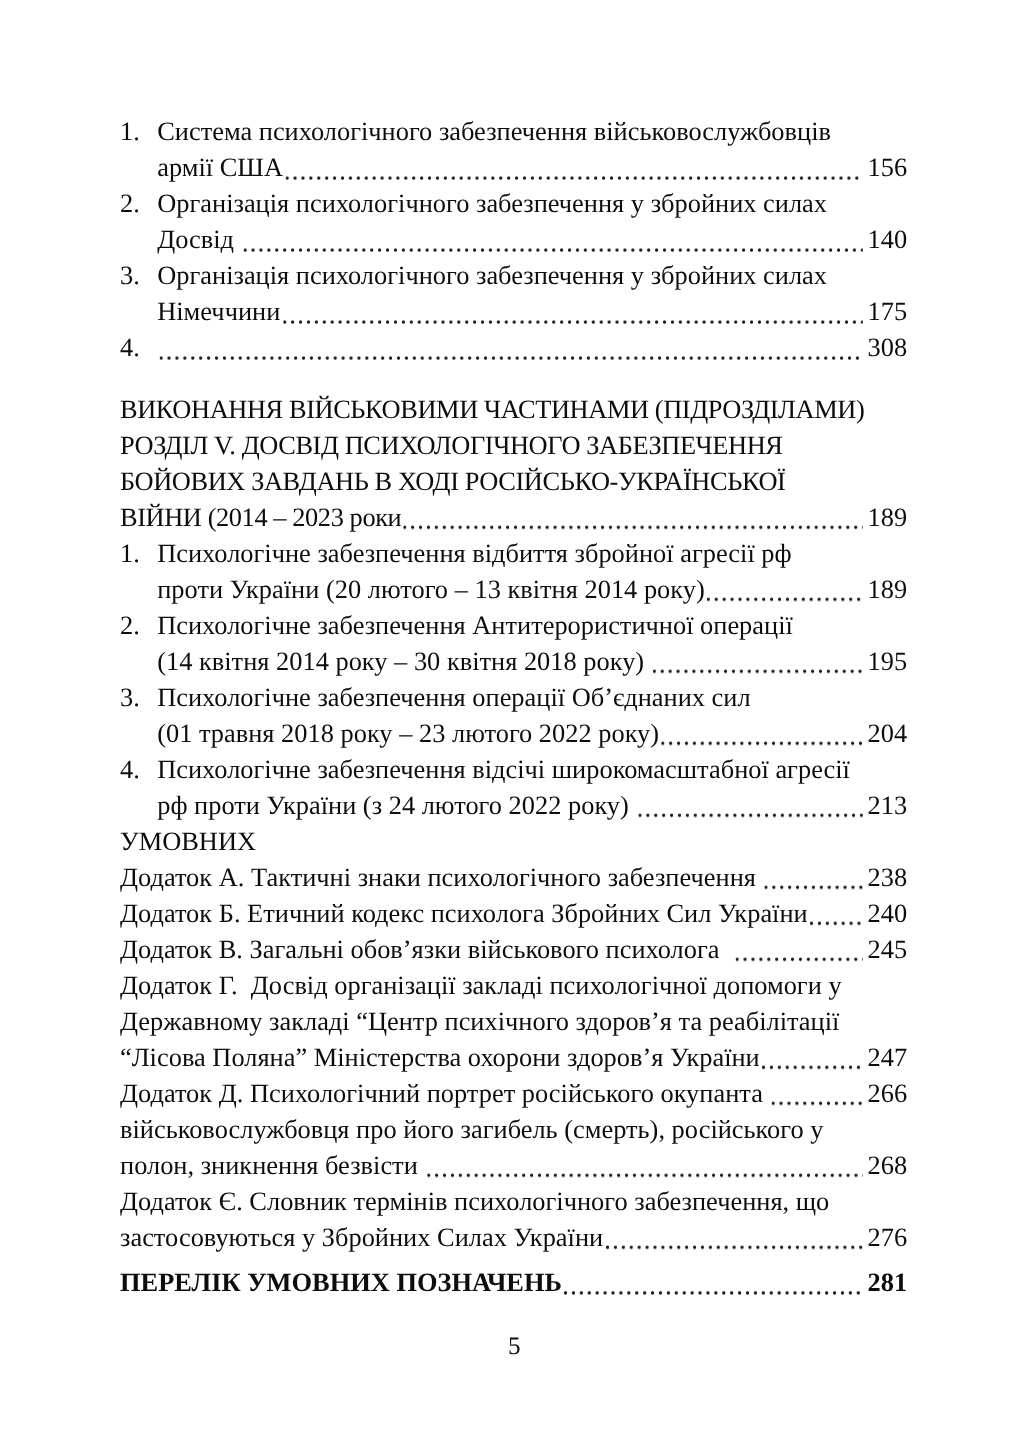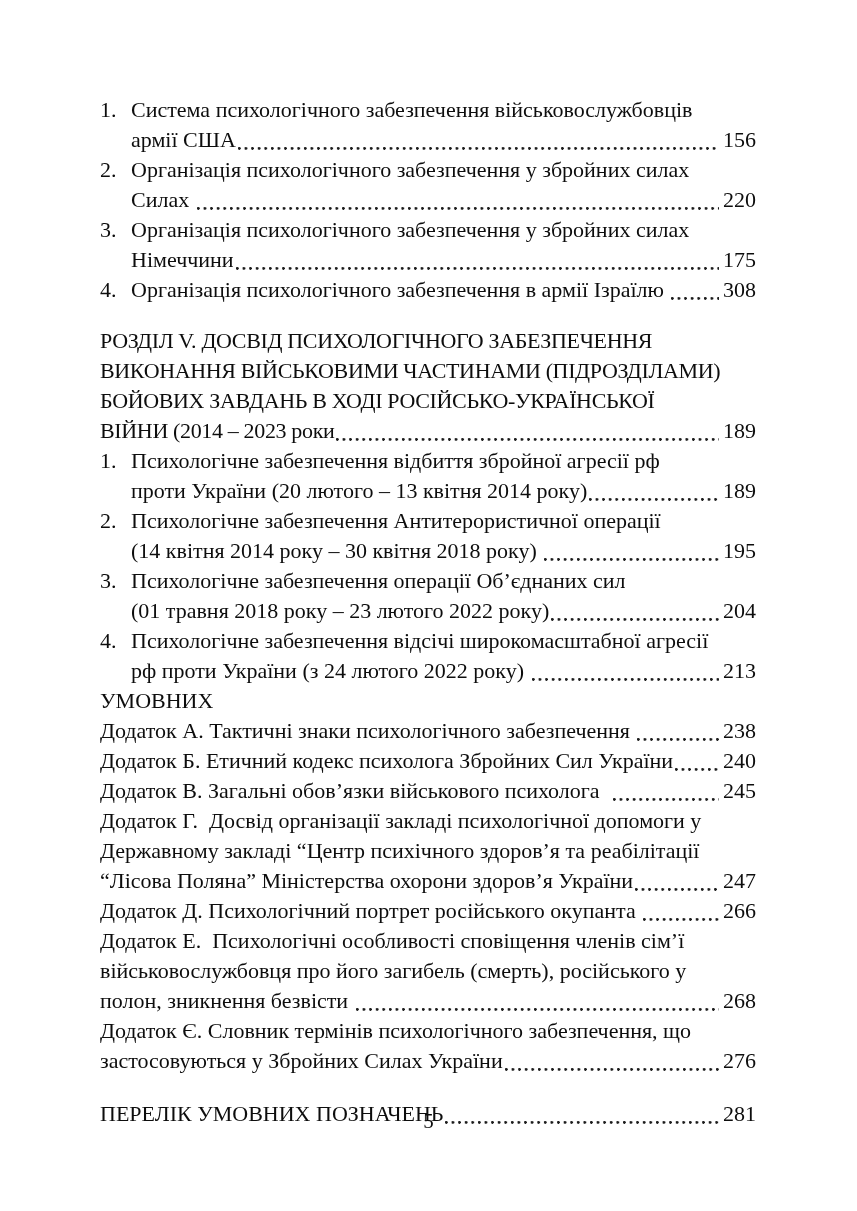--- a/index.html
+++ b/index.html
@@ -20,21 +20,21 @@
     position: absolute;
     left: 100px;
     top: 95px;
     width: 656px;
     font-size: 22px;
     line-height: 30px;
   }
   .sec { margin: 0; }
   
   .sec[data-name="chapter-v-heading"] { margin-top: 21px; }
-  .sec[data-name="abbreviations"]     { margin-top: 23px; }
+  .sec[data-name="abbreviations"]     { margin-top: 8px; font-weight: bold; }
 
   .row {
     display: flex;
     white-space: pre;        
     align-items: stretch;
   }
   .row .num {
     flex: 0 0 31px;
   }
   .row.cont { padding-left: 31px; }
@@ -64,28 +64,28 @@
 </style>
 </head>
 <body>
 
 <div class="page" data-name="document-page">
   <div class="toc" id="toc-root" data-name="table-of-contents">
       <div class="sec" data-name="chapter-iv-list">
         <div class="row item" data-name="toc-line"><span class="num" data-name="entry-number">1.</span><span class="txt" data-name="entry-text">Система психологічного забезпечення військовослужбовців</span></div>
         <div class="row cont" data-name="toc-line"><span class="txt" data-name="entry-text">армії США</span><span class="dots" data-name="dot-leader"></span><span class="pg" data-name="page-number">156</span></div>
         <div class="row item" data-name="toc-line"><span class="num" data-name="entry-number">2.</span><span class="txt" data-name="entry-text">Організація психологічного забезпечення у збройних силах</span></div>
-        <div class="row cont" data-name="toc-line"><span class="txt" data-name="entry-text">Силах </span><span class="dots" data-name="dot-leader"></span><span class="pg" data-name="page-number">220</span></div>
+        <div class="row cont" data-name="toc-line"><span class="txt" data-name="entry-text">Досвід </span><span class="dots" data-name="dot-leader"></span><span class="pg" data-name="page-number">140</span></div>
         <div class="row item" data-name="toc-line"><span class="num" data-name="entry-number">3.</span><span class="txt" data-name="entry-text">Організація психологічного забезпечення у збройних силах</span></div>
         <div class="row cont" data-name="toc-line"><span class="txt" data-name="entry-text">Німеччини</span><span class="dots" data-name="dot-leader"></span><span class="pg" data-name="page-number">175</span></div>
-        <div class="row item" data-name="toc-line"><span class="num" data-name="entry-number">4.</span><span class="txt" data-name="entry-text">Організація психологічного забезпечення в армії Ізраїлю </span><span class="dots" data-name="dot-leader"></span><span class="pg" data-name="page-number">308</span></div>
+        <div class="row item" data-name="toc-line"><span class="num" data-name="entry-number">4.</span><span class="dots" data-name="dot-leader"></span><span class="pg" data-name="page-number">308</span></div>
       </div>
       <div class="sec" data-name="chapter-v-heading">
+        <div class="row heading" data-name="toc-heading-line"><span class="txt" data-name="entry-text">ВИКОНАННЯ ВІЙСЬКОВИМИ ЧАСТИНАМИ (ПІДРОЗДІЛАМИ)</span></div>
         <div class="row heading" data-name="toc-heading-line"><span class="txt" data-name="entry-text">РОЗДІЛ V. ДОСВІД ПСИХОЛОГІЧНОГО ЗАБЕЗПЕЧЕННЯ</span></div>
-        <div class="row heading" data-name="toc-heading-line"><span class="txt" data-name="entry-text">ВИКОНАННЯ ВІЙСЬКОВИМИ ЧАСТИНАМИ (ПІДРОЗДІЛАМИ)</span></div>
         <div class="row heading" data-name="toc-heading-line"><span class="txt" data-name="entry-text">БОЙОВИХ ЗАВДАНЬ В ХОДІ РОСІЙСЬКО-УКРАЇНСЬКОЇ</span></div>
         <div class="row heading" data-name="toc-heading-line"><span class="txt" data-name="entry-text">ВІЙНИ (2014 – 2023 роки</span><span class="dots" data-name="dot-leader"></span><span class="pg" data-name="page-number">189</span></div>
       </div>
       <div class="sec" data-name="chapter-v-list">
         <div class="row item" data-name="toc-line"><span class="num" data-name="entry-number">1.</span><span class="txt" data-name="entry-text">Психологічне забезпечення відбиття збройної агресії рф</span></div>
         <div class="row cont" data-name="toc-line"><span class="txt" data-name="entry-text">проти України (20 лютого – 13 квітня 2014 року)</span><span class="dots" data-name="dot-leader"></span><span class="pg" data-name="page-number">189</span></div>
         <div class="row item" data-name="toc-line"><span class="num" data-name="entry-number">2.</span><span class="txt" data-name="entry-text">Психологічне забезпечення Антитерористичної операції</span></div>
         <div class="row cont" data-name="toc-line"><span class="txt" data-name="entry-text">(14 квітня 2014 року – 30 квітня 2018 року) </span><span class="dots" data-name="dot-leader"></span><span class="pg" data-name="page-number">195</span></div>
         <div class="row item" data-name="toc-line"><span class="num" data-name="entry-number">3.</span><span class="txt" data-name="entry-text">Психологічне забезпечення операції Об’єднаних сил</span></div>
         <div class="row cont" data-name="toc-line"><span class="txt" data-name="entry-text">(01 травня 2018 року – 23 лютого 2022 року)</span><span class="dots" data-name="dot-leader"></span><span class="pg" data-name="page-number">204</span></div>
@@ -94,21 +94,20 @@
       </div>
       <div class="sec" data-name="appendices-list">
         <div class="row flush" data-name="toc-line"><span class="txt" data-name="entry-text">УМОВНИХ</span></div>
         <div class="row flush" data-name="toc-line"><span class="txt" data-name="entry-text">Додаток А. Тактичні знаки психологічного забезпечення </span><span class="dots" data-name="dot-leader"></span><span class="pg" data-name="page-number">238</span></div>
         <div class="row flush" data-name="toc-line"><span class="txt" data-name="entry-text">Додаток Б. Етичний кодекс психолога Збройних Сил України</span><span class="dots" data-name="dot-leader"></span><span class="pg" data-name="page-number">240</span></div>
         <div class="row flush" data-name="toc-line"><span class="txt" data-name="entry-text">Додаток В. Загальні обов’язки військового психолога  </span><span class="dots" data-name="dot-leader"></span><span class="pg" data-name="page-number">245</span></div>
         <div class="row flush" data-name="toc-line"><span class="txt" data-name="entry-text">Додаток Г.  Досвід організації закладі психологічної допомоги у</span></div>
         <div class="row flush" data-name="toc-line"><span class="txt" data-name="entry-text">Державному закладі “Центр психічного здоров’я та реабілітації</span></div>
         <div class="row flush" data-name="toc-line"><span class="txt" data-name="entry-text">“Лісова Поляна” Міністерства охорони здоров’я України</span><span class="dots" data-name="dot-leader"></span><span class="pg" data-name="page-number">247</span></div>
         <div class="row flush" data-name="toc-line"><span class="txt" data-name="entry-text">Додаток Д. Психологічний портрет російського окупанта </span><span class="dots" data-name="dot-leader"></span><span class="pg" data-name="page-number">266</span></div>
-        <div class="row flush" data-name="toc-line"><span class="txt" data-name="entry-text">Додаток Е.  Психологічні особливості сповіщення членів сім’ї</span></div>
         <div class="row flush" data-name="toc-line"><span class="txt" data-name="entry-text">військовослужбовця про його загибель (смерть), російського у</span></div>
         <div class="row flush" data-name="toc-line"><span class="txt" data-name="entry-text">полон, зникнення безвісти </span><span class="dots" data-name="dot-leader"></span><span class="pg" data-name="page-number">268</span></div>
         <div class="row flush" data-name="toc-line"><span class="txt" data-name="entry-text">Додаток Є. Словник термінів психологічного забезпечення, що</span></div>
         <div class="row flush" data-name="toc-line"><span class="txt" data-name="entry-text">застосовуються у Збройних Силах України</span><span class="dots" data-name="dot-leader"></span><span class="pg" data-name="page-number">276</span></div>
       </div>
       <div class="sec" data-name="abbreviations">
         <div class="row flush" data-name="toc-line"><span class="txt" data-name="entry-text">ПЕРЕЛІК УМОВНИХ ПОЗНАЧЕНЬ</span><span class="dots" data-name="dot-leader"></span><span class="pg" data-name="page-number">281</span></div>
       </div>
     </div>
   <div class="footer" data-name="page-number-footer">5</div>

